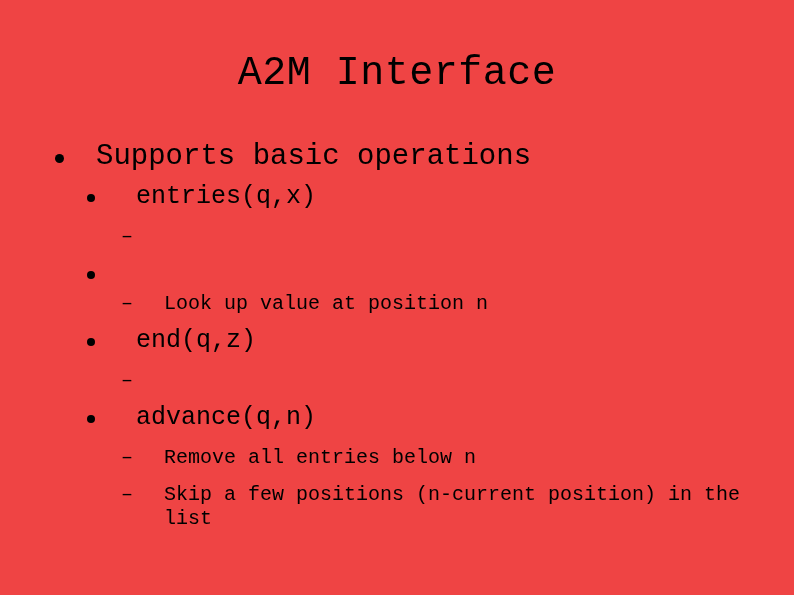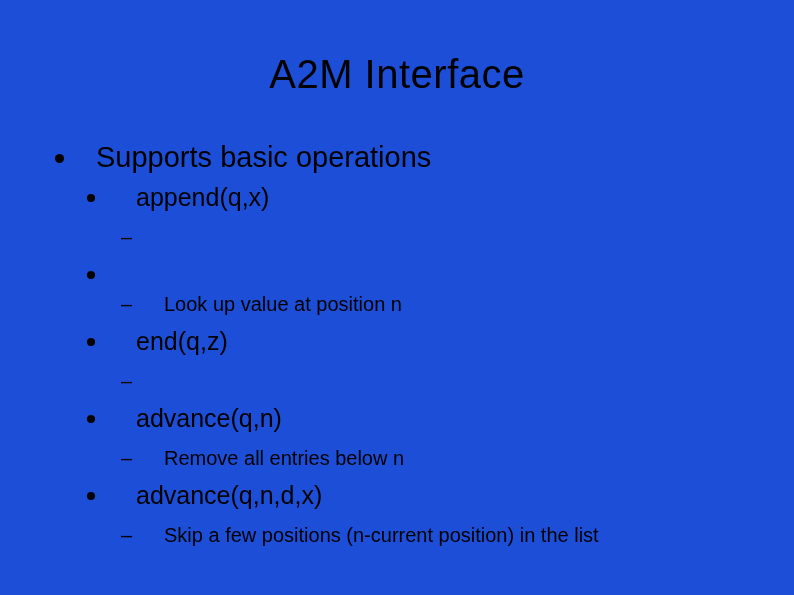--- a/index.html
+++ b/index.html
@@ -4,23 +4,23 @@
 <style>
   html, body {
     margin: 0;
     padding: 0;
     background: #ffffff;
   }
   .slide {
     position: relative;
     width: 794px;
     height: 595px;
-    background: #1d4ed8;
+    background: #ef4444;
     color: #000000;
-    font-family: Liberation Sans, sans-serif;
+    font-family: Liberation Mono, monospace;
     overflow: hidden;
   }
   .title {
     padding-top: 54px;
     font-size: 40px;
     line-height: 40px;
     text-align: center;
     color: #000000;
     letter-spacing: 0.5px;
   }
@@ -83,21 +83,21 @@
         <span class="dot dot-l1"></span>
       </span>
       <span class="txt">Supports basic operations</span>
     </div>
 
     <div class="op-block">
       <div class="row l2">
         <span class="marker-box">
           <span class="dot dot-l2"></span>
         </span>
-        <span class="txt">append(q,x)</span>
+        <span class="txt">entries(q,x)</span>
       </div>
       <div class="row l3">
         <span class="marker-box">
           <span class="dash-glyph">–</span>
         </span>
       </div>
     </div>
 
     <div class="op-block">
       <div class="row l2">
@@ -136,26 +136,20 @@
       </div>
       <div class="row l3">
         <span class="marker-box">
           <span class="dash-glyph">–</span>
         </span>
         <span class="txt">Remove all entries below n</span>
       </div>
     </div>
 
     <div class="op-block">
-      <div class="row l2">
-        <span class="marker-box">
-          <span class="dot dot-l2"></span>
-        </span>
-        <span class="txt">advance(q,n,d,x)</span>
-      </div>
       <div class="row l3">
         <span class="marker-box">
           <span class="dash-glyph">–</span>
         </span>
         <span class="txt">Skip a few positions (n-current position) in the list</span>
       </div>
     </div>
 
   </div>
 </div>

